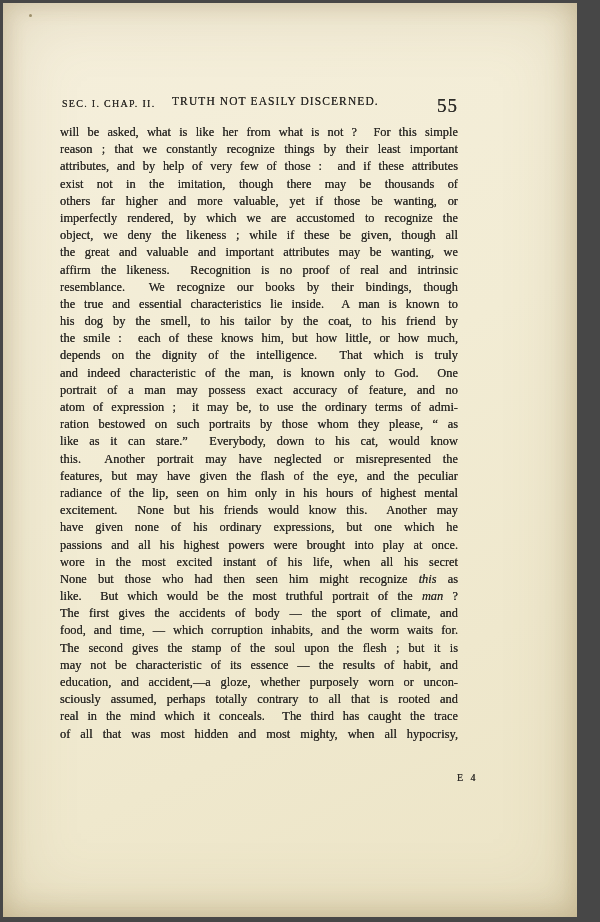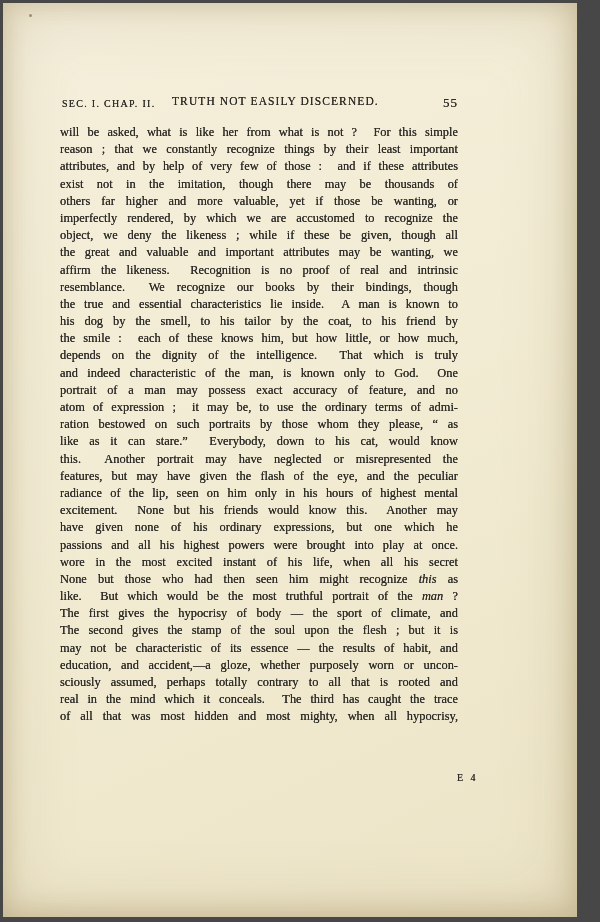--- a/index.html
+++ b/index.html
@@ -59,21 +59,21 @@
     left: 112px;
     top: 0;
     font-size: 11.5px;
     letter-spacing: 1.1px;
     white-space: nowrap;
   }
   .page-num {
     position: absolute;
     right: 0;
     top: 0;
-    font-size: 13px;
+    font-size: 19px;
     letter-spacing: 1px;
   }
   .body-text {
     position: absolute;
     top: 121px;
     left: 57px;
     width: 398px;
     font-size: 12.4px;
     text-shadow: 0 0 0.35px currentColor;
   }
@@ -135,21 +135,22 @@
         <div class="line">like as it can stare.”  Everybody, down to his cat, would know</div>
         <div class="line">this.  Another portrait may have neglected or misrepresented the</div>
         <div class="line">features, but may have given the flash of the eye, and the peculiar</div>
         <div class="line">radiance of the lip, seen on him only in his hours of highest mental</div>
         <div class="line">excitement.  None but his friends would know this.  Another may</div>
         <div class="line">have given none of his ordinary expressions, but one which he</div>
         <div class="line">passions and all his highest powers were brought into play at once.</div>
         <div class="line">wore in the most excited instant of his life, when all his secret</div>
         <div class="line">None but those who had then seen him might recognize <i>this</i> as</div>
         <div class="line">like.  But which would be the most truthful portrait of the <i>man</i> ?</div>
-        <div class="line">The first gives the hypocrisy of body — the sport of climate, and</div>
+        <div class="line">The first gives the accidents of body — the sport of climate, and</div>
+        <div class="line">food, and time, — which corruption inhabits, and the worm waits for.</div>
         <div class="line">The second gives the stamp of the soul upon the flesh ; but it is</div>
         <div class="line">may not be characteristic of its essence — the results of habit, and</div>
         <div class="line">education, and accident,—a gloze, whether purposely worn or uncon-</div>
         <div class="line">sciously assumed, perhaps totally contrary to all that is rooted and</div>
         <div class="line">real in the mind which it conceals.  The third has caught the trace</div>
         <div class="line">of all that was most hidden and most mighty, when all hypocrisy,</div>
       </div>
 
     <div class="signature">E 4</div>
   </div>

